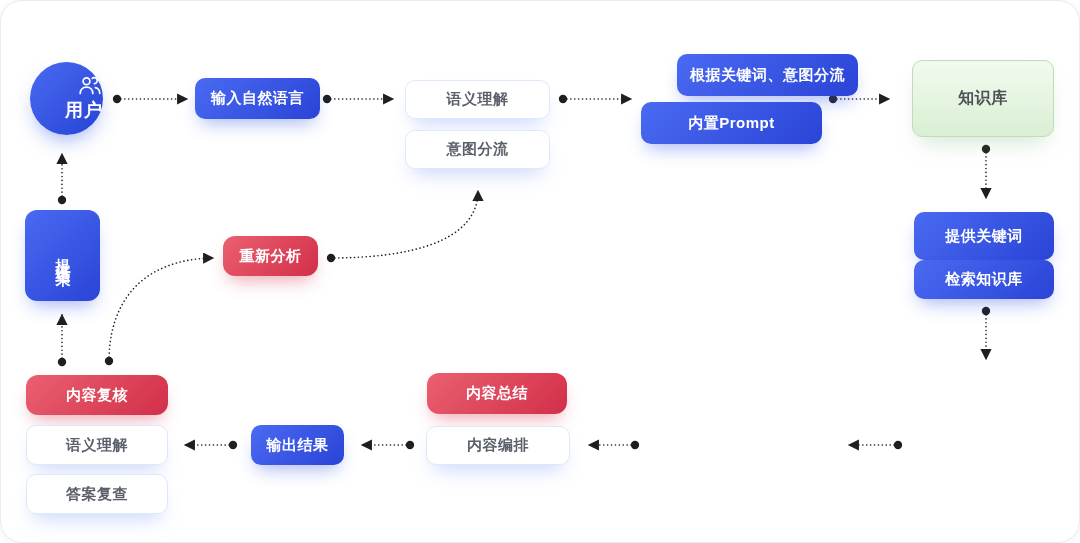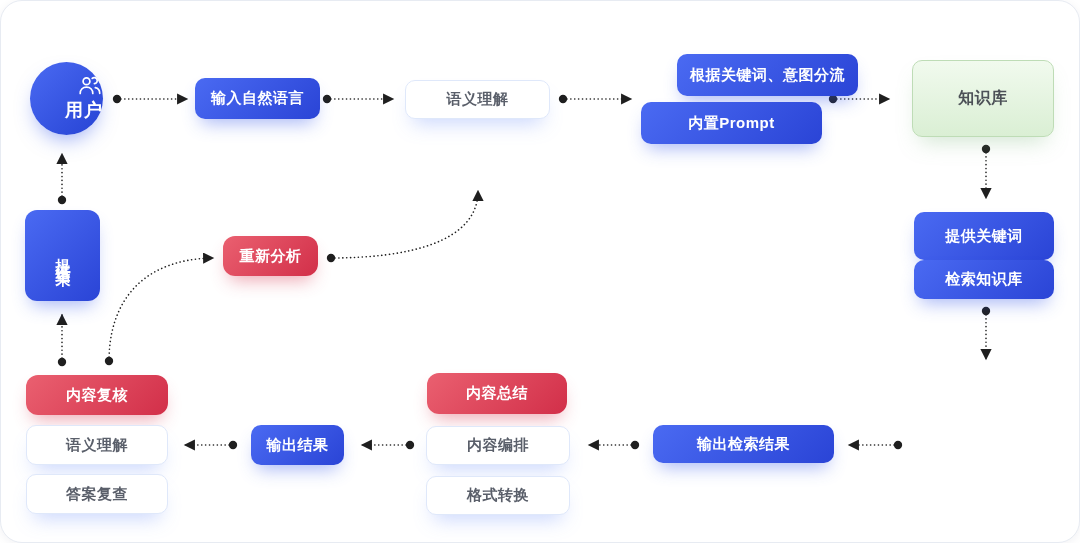--- a/index.html
+++ b/index.html
@@ -115,52 +115,49 @@
     <span>用户</span>
   </div>
 
   <div class="node blue-btn" id="input-nl">
     <span>输入自然语言</span>
   </div>
 
   <div class="node white-item" id="ia-item-0">
     <span>语义理解</span>
   </div>
+  <div class="node white-item" id="ia-item-1">
+    <span>意图分流</span>
+  </div>
 
   <div class="node blue-btn" id="route-kw">
     <span>根据关键词、意图分流</span>
   </div>
   <div class="node blue-btn" id="builtin-prompt">
     <span>内置Prompt</span>
   </div>
 
   <div class="node green-box" id="kb">
     <span>知识库</span>
   </div>
 
   <div class="node blue-btn" id="provide-kw">
     <span>提供关键词</span>
   </div>
   <div class="node blue-btn" id="search-kb">
     <span>检索知识库</span>
   </div>
 
 
-  <div class="node blue-btn" id="output-search">
-    <span>输出检索结果</span>
-  </div>
 
   <div class="node red-btn" id="cs-header">
     <span>内容总结</span>
   </div>
   <div class="node white-item" id="cs-item-0">
     <span>内容编排</span>
-  </div>
-  <div class="node white-item" id="cs-item-1">
-    <span>格式转换</span>
   </div>
 
   <div class="node blue-btn" id="output-results">
     <span>输出结果</span>
   </div>
 
   <div class="node red-btn" id="cr-header">
     <span>内容复核</span>
   </div>
   <div class="node white-item" id="cr-item-0">

